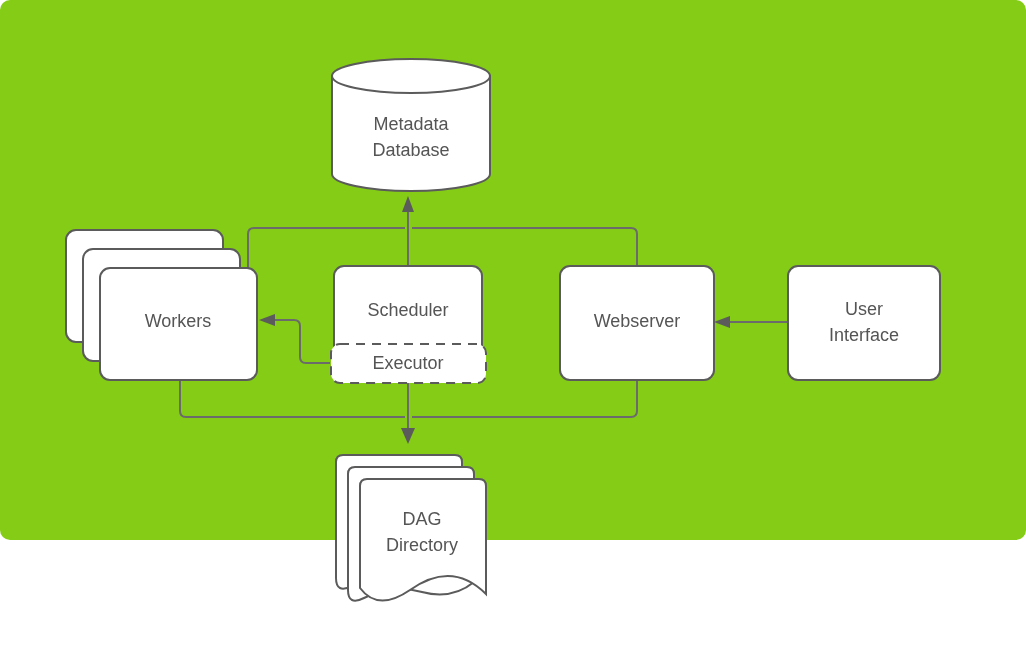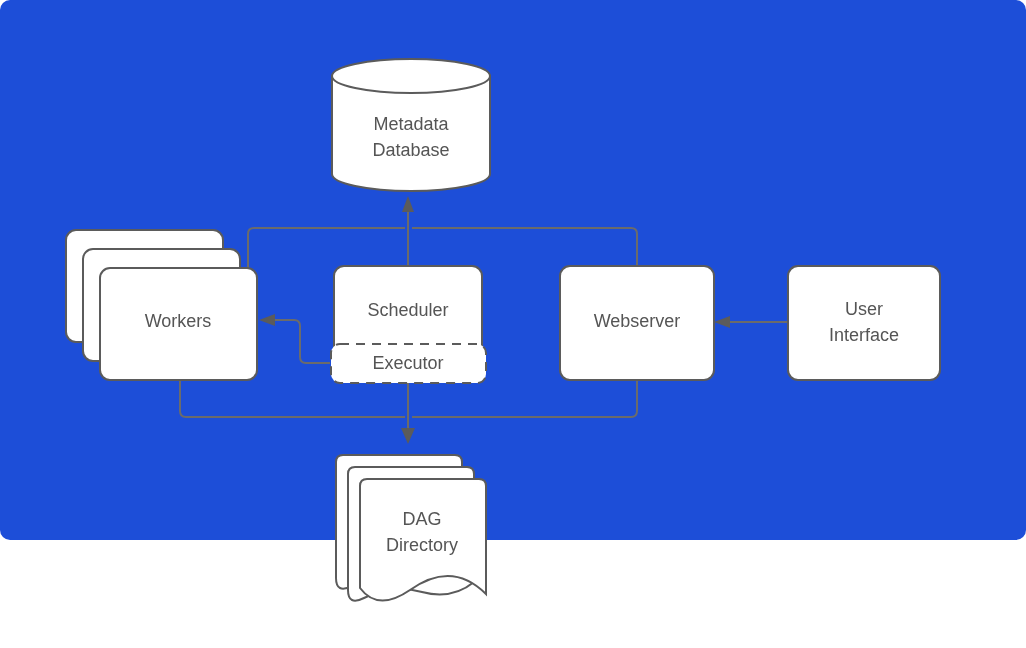--- a/index.html
+++ b/index.html
@@ -10,21 +10,21 @@
   body {
     width: 1026px;
     height: 648px;
     overflow: hidden;
     font-family: "Liberation Sans", sans-serif;
   }
   #diagram-canvas {
     position: relative;
     width: 1026px;
     height: 540px;
-    background: #1d4ed8;
+    background: #84cc16;
     border-radius: 10px;
   }
   svg.diagram {
     display: block;
     width: 1026px;
     height: 648px;
   }
   .shape-fill {
     fill: #ffffff;
   }

